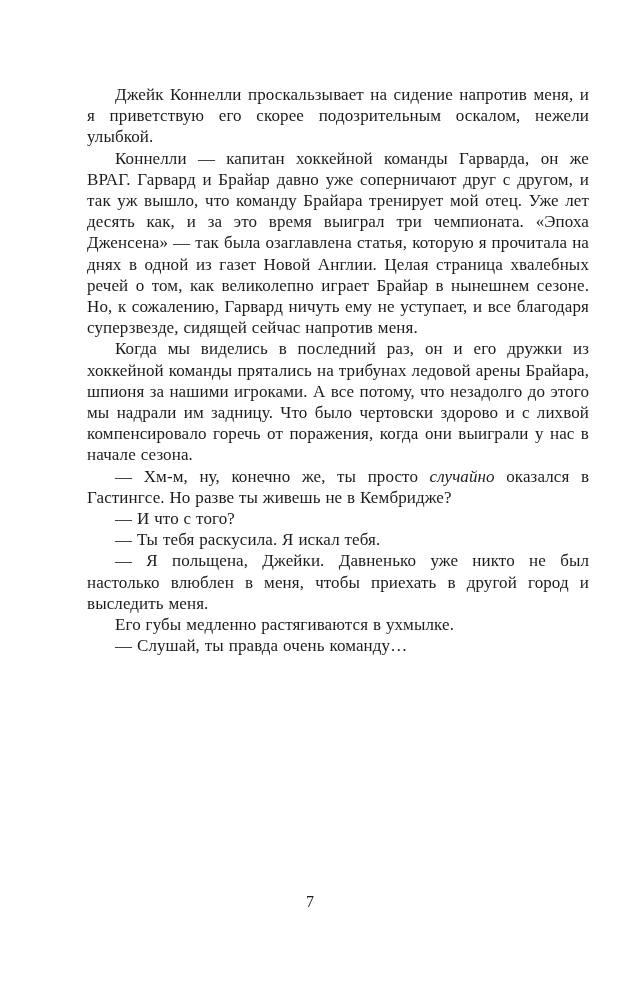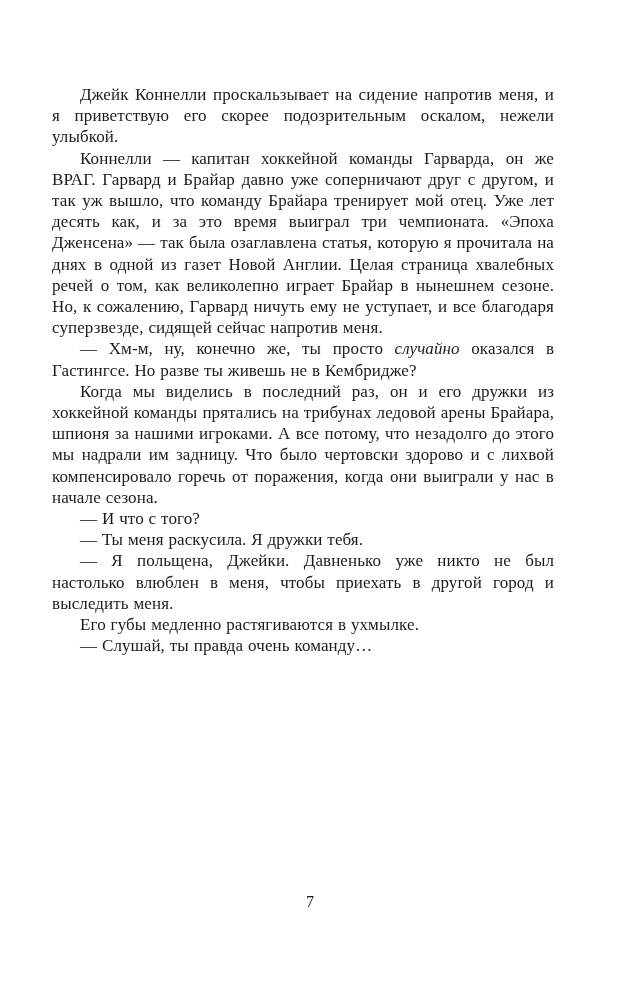--- a/index.html
+++ b/index.html
@@ -7,21 +7,21 @@
     padding: 0;
     background: #e8e8e8;
   }
   .book-page {
     position: relative;
     width: 620px;
     height: 1001px;
     margin: 0 auto;
     background: #ffffff;
     box-sizing: border-box;
-    padding: 84px 58px 0 52px;
+    padding: 84px 58px 0 87px;
     font-family: "Liberation Serif", "DejaVu Serif", serif;
     color: #1b1b1b;
     overflow: hidden;
   }
   .page-text {
     width: 502px;
   }
   .para {
     margin: 0;
     padding: 0;
@@ -45,22 +45,22 @@
     color: #1b1b1b;
   }
 </style>
 </head>
 <body>
 
 <div class="book-page">
   <div class="page-text">
       <p class="para"><span class="">Джейк Коннелли проскальзывает на сидение напротив меня, и я приветствую его скорее подозрительным оскалом, нежели улыбкой.</span></p>
       <p class="para"><span class="">Коннелли — капитан хоккейной команды Гарварда, он же ВРАГ. Гарвард и Брайар давно уже соперничают друг с другом, и так уж вышло, что команду Брайара тренирует мой отец. Уже лет десять как, и за это время выиграл три чемпионата. «Эпоха Дженсена» — так была озаглавлена статья, которую я прочитала на днях в одной из газет Новой Англии. Целая страница хвалебных речей о том, как великолепно играет Брайар в нынешнем сезоне. Но, к сожалению, Гарвард ничуть ему не уступает, и все благодаря суперзвезде, сидящей сейчас напротив меня.</span></p>
+      <p class="para"><span class="">Когда мы виделись в последний раз, он и его дружки из хоккейной команды прятались на трибунах ледовой арены Брайара, шпионя за нашими игроками. А все потому, что незадолго до этого мы надрали им задницу. Что было чертовски здорово и с лихвой компенсировало горечь от поражения, когда они выиграли у нас в начале сезона.</span></p>
       <p class="para"><span class="">— Хм-м, ну, конечно же, ты просто </span><span class="italic">случайно</span><span class=""> оказался в Гастингсе. Но разве ты живешь не в Кембридже?</span></p>
-      <p class="para"><span class="">Когда мы виделись в последний раз, он и его дружки из хоккейной команды прятались на трибунах ледовой арены Брайара, шпионя за нашими игроками. А все потому, что незадолго до этого мы надрали им задницу. Что было чертовски здорово и с лихвой компенсировало горечь от поражения, когда они выиграли у нас в начале сезона.</span></p>
       <p class="para"><span class="">— И что с того?</span></p>
-      <p class="para"><span class="">— Ты меня раскусила. Я дружки тебя.</span></p>
+      <p class="para"><span class="">— Ты тебя раскусила. Я искал тебя.</span></p>
       <p class="para"><span class="">— Я польщена, Джейки. Давненько уже никто не был настолько влюблен в меня, чтобы приехать в другой город и выследить меня.</span></p>
       <p class="para"><span class="">Его губы медленно растягиваются в ухмылке.</span></p>
       <p class="para"><span class="">— Слушай, ты правда очень команду…</span></p>
     </div>
   <div class="page-number">7</div>
 </div>
 
 </body></html>

